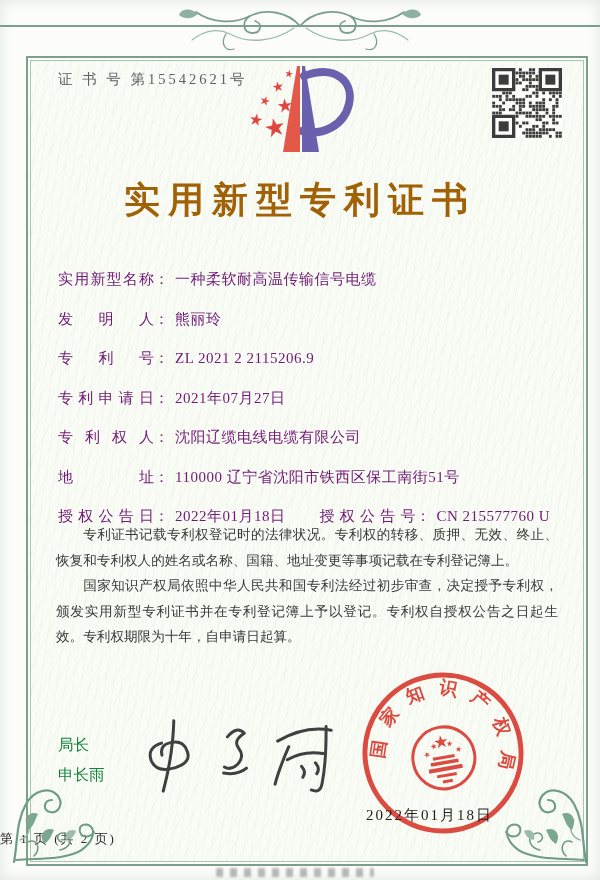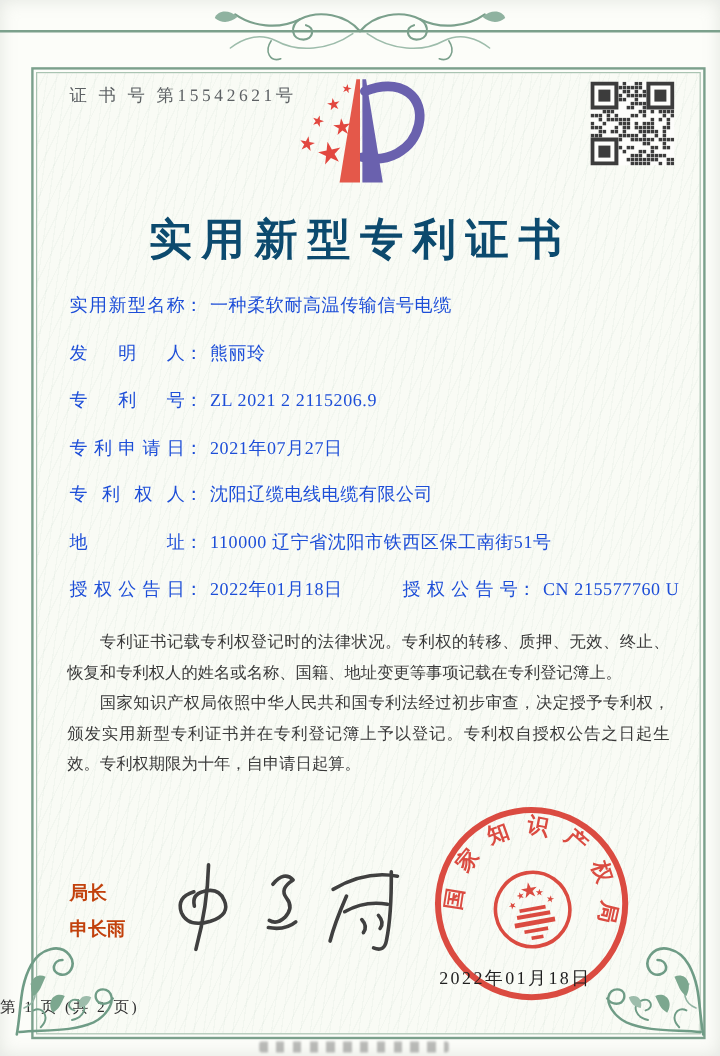--- a/index.html
+++ b/index.html
@@ -13,31 +13,31 @@
          border:2px solid #7ba08c;}
   .frame-inner{position:absolute;inset:2px;border:1px solid #aac4b2;
     background:
       repeating-linear-gradient(98deg, rgba(122,162,140,.055) 0 1px, transparent 1px 8px),
       repeating-linear-gradient(-64deg, rgba(122,162,140,.05) 0 1px, transparent 1px 10px),
       #f9fbf5;}
   .cert-no{position:absolute;left:58px;top:70px;font-size:14.5px;color:#5d6164;letter-spacing:3px;}
   .logo{position:absolute;left:242px;top:60px;width:116px;height:102px;}
   .qr{position:absolute;left:492px;top:68px;width:70px;height:70px;color:#3c3c3c;}
   .title{position:absolute;left:0;top:176px;width:600px;text-align:center;
-         font-size:36px;letter-spacing:8px;color:#0c4a6e;font-weight:600;}
-  .fields{position:absolute;left:58px;top:236px;width:505px;font-size:15px;color:#1d4ed8;}
+         font-size:36px;letter-spacing:8px;color:#a16207;font-weight:600;}
+  .fields{position:absolute;left:58px;top:260px;width:505px;font-size:15px;color:#701a75;}
   .row{height:39.5px;line-height:39.5px;white-space:nowrap;}
   .lab{display:inline-block;width:96px;text-align:justify;text-align-last:justify;vertical-align:top;}
   .colon{margin-right:6px;}
   .val{letter-spacing:.5px;}
-  .pair2{margin-left:50px;}
+  .pair2{margin-left:34px;}
   .paras{position:absolute;left:56px;top:522px;width:502px;font-size:13.6px;
          line-height:25.5px;color:#3a3a3a;text-align:justify;}
   .paras p{margin:0;text-indent:2em;}
-  .sig-block{position:absolute;left:58px;top:730px;font-size:15.5px;color:#c2410c;line-height:30px;font-weight:bold;}
+  .sig-block{position:absolute;left:58px;top:730px;font-size:15.5px;color:#15803d;line-height:30px;}
   .sig-svg{position:absolute;left:128px;top:708px;width:248px;height:92px;transform:rotate(-2deg);}
   .seal{position:absolute;left:356px;top:666px;width:174px;height:174px;
         transform:rotate(-10deg);opacity:.9;z-index:3;}
   .seal-date{position:absolute;left:366px;top:806px;font-size:15px;color:#1f1f1f;
              letter-spacing:2px;z-index:4;}
   .footer{position:absolute;left:0;top:830px;width:600px;text-align:left;
           font-size:13px;color:#2e2e2e;letter-spacing:2px;}
   .corner{position:absolute;width:96px;height:96px;z-index:2;}
   .corner.bl{left:8px;top:770px;}
   .corner.br{left:496px;top:770px;transform:scaleX(-1);}

